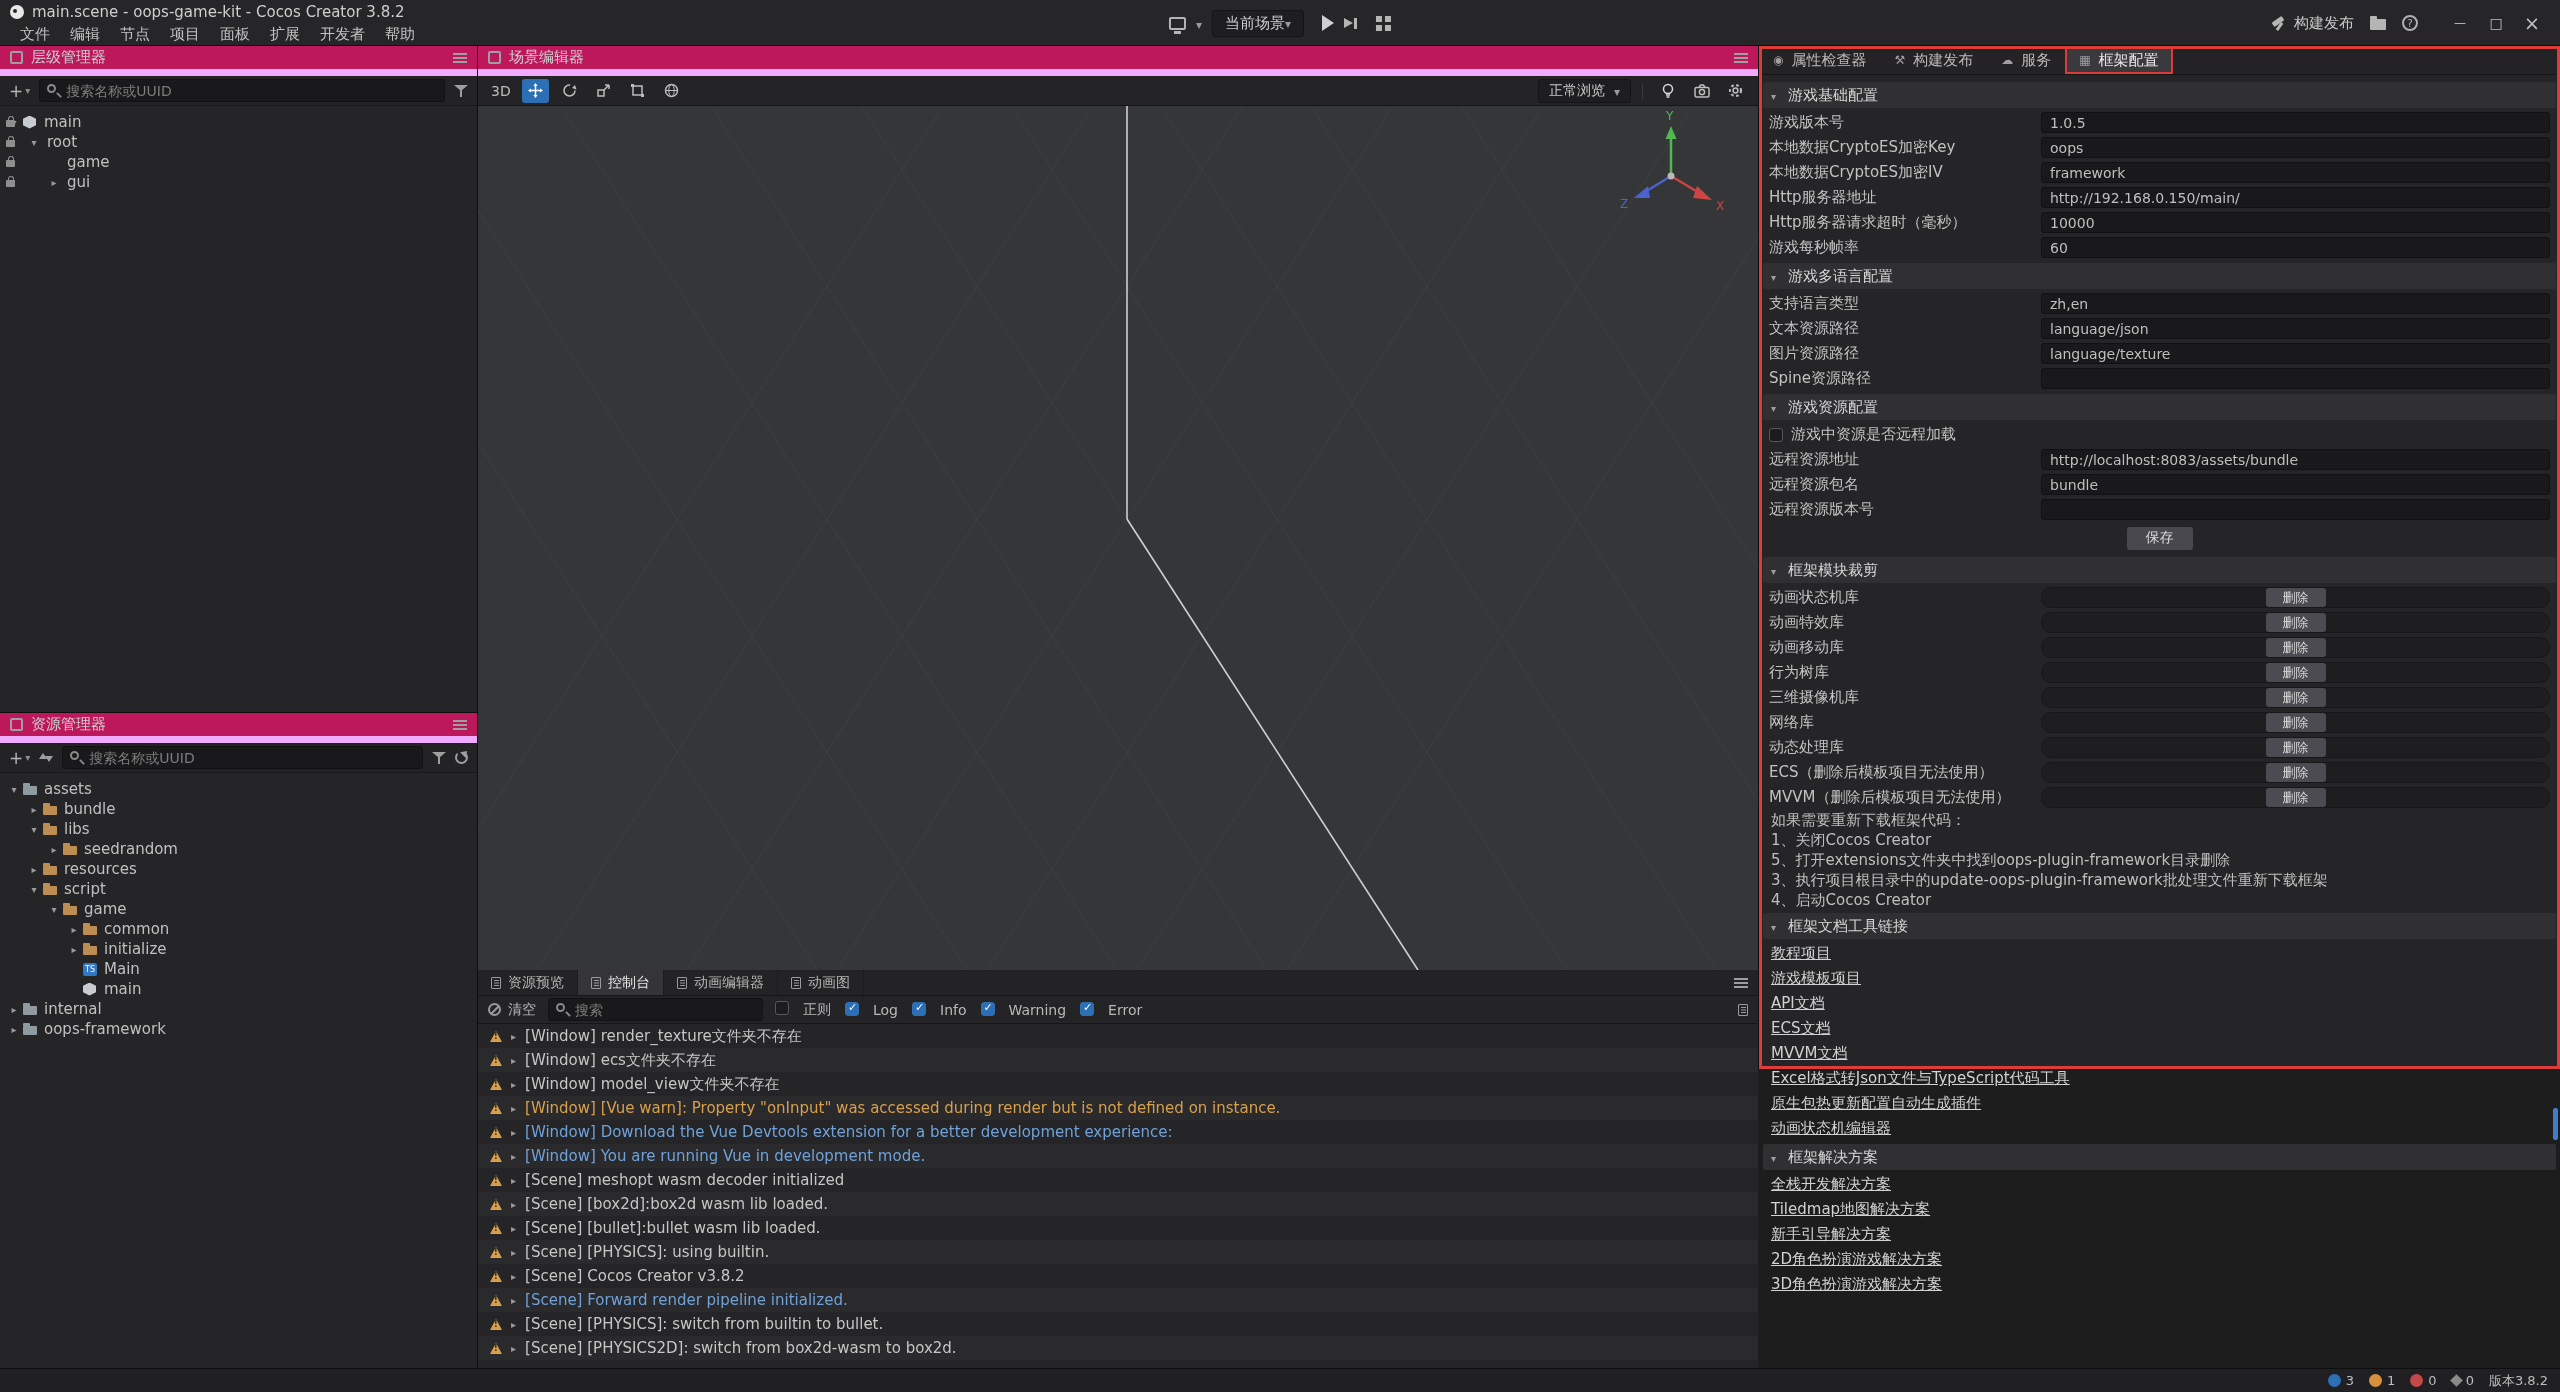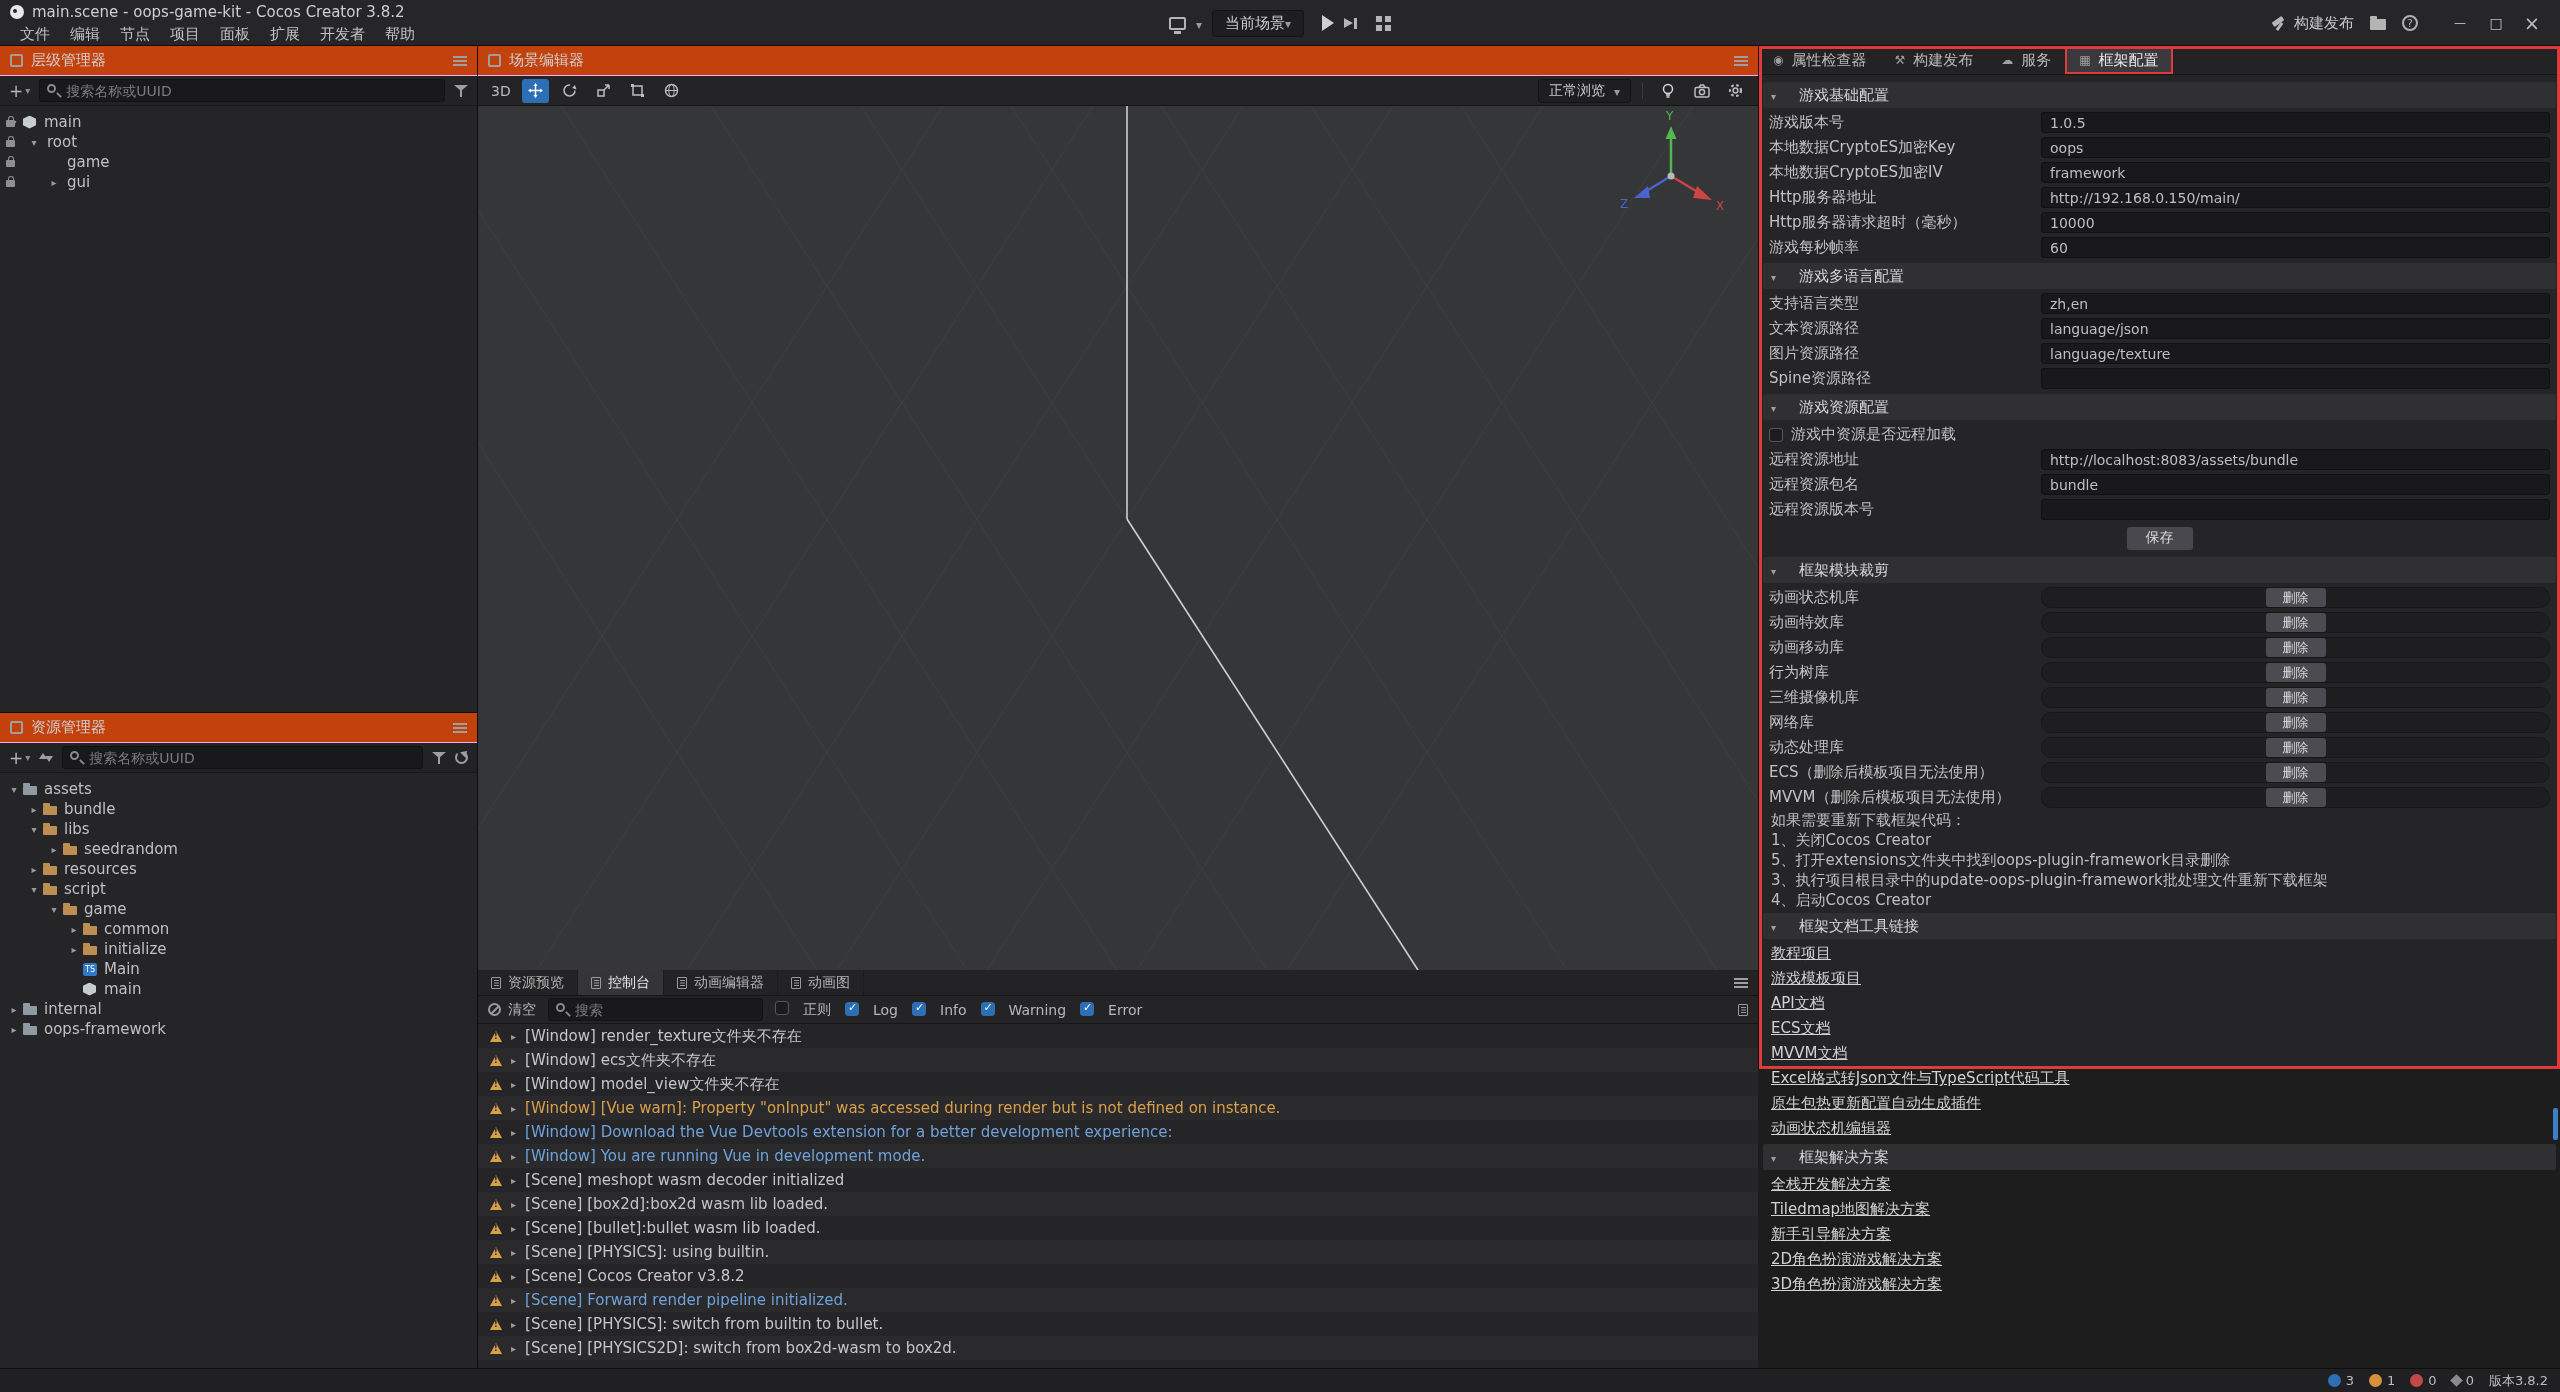--- a/index.html
+++ b/index.html
@@ -35,21 +35,21 @@
 .folder-mini::before{content:"";position:absolute;left:0;top:-3px;width:7px;height:3px;background:#b5b5b5;border-radius:1px 1px 0 0}
 .help-ic{width:16px;height:16px;border:2px solid #b0b0b0;border-radius:50%;display:flex;align-items:center;justify-content:center;font-size:11px;color:#b0b0b0}
 .help-ic::before{content:"?"}
 .win-btns{display:flex;margin-left:8px}
 .win-btn{width:36px;height:32px;display:flex;align-items:center;justify-content:center;color:#c0c0c0}
 .win-min::before{content:"—";font-size:12px}
 .win-max::before{content:"□";font-size:14px}
 .win-close::before{content:"×";font-size:19px}
 
 
-.panel-header{height:30px;background:#c2410c;border-bottom:1px solid #f0abfc;display:flex;align-items:center;gap:8px;padding:0 10px;font-size:15px;color:#d0d0d0}
+.panel-header{height:30px;background:#be185d;border-bottom:7px solid #f0abfc;display:flex;align-items:center;gap:8px;padding:0 10px;font-size:15px;color:#d0d0d0}
 .panel-ic{width:13px;height:13px;border:2px solid #9f9f9f;border-radius:2px;flex:none}
 .hamburger{margin-left:auto;width:14px;height:10px;border-top:2px solid #9f9f9f;border-bottom:2px solid #9f9f9f;position:relative;flex:none}
 .hamburger::after{content:"";position:absolute;left:0;top:2px;width:14px;height:2px;background:#9f9f9f}
 .panel-toolbar{height:30px;display:flex;align-items:center;gap:9px;padding:0 9px;background:#232325;border-bottom:1px solid #19191a}
 .plus-btn{display:flex;align-items:center;color:#b5b5b5;flex:none}
 .plus-btn::before{content:"+";font-size:17px}
 .plus-btn::after{content:"▾";font-size:10px;color:#8d8d8d;margin-left:2px}
 .sort-ic{position:relative;width:14px;height:13px;flex:none}
 .sort-ic::before{content:"";position:absolute;left:0;top:2px;border-left:4px solid transparent;border-right:4px solid transparent;border-bottom:6px solid #9f9f9f}
 .sort-ic::after{content:"";position:absolute;right:0;top:5px;border-left:4px solid transparent;border-right:4px solid transparent;border-top:6px solid #9f9f9f}
@@ -129,21 +129,21 @@
 .red-frame{position:absolute;inset:0;border:3px solid #de3b3b;pointer-events:none;z-index:9}
 .cfg-tabs{height:29px;display:flex;align-items:stretch;background:#232325;border-bottom:1px solid #151516}
 .cfg-tab{display:flex;align-items:center;gap:8px;padding:0 14px;font-size:15px;color:#b8b8b8}
 .cfg-tab.active{background:#3a3a3e;color:#e8e8e8;box-shadow:inset 0 0 0 2px #de3b3b}
 .cfg-ic{font-size:12px;color:#9f9f9f;line-height:1}
 .cfg-ic.inspector::before{content:"◉"}
 .cfg-ic.build::before{content:"⚒"}
 .cfg-ic.service::before{content:"☁"}
 .cfg-ic.framework::before{content:"▦"}
 .cfg-body{position:relative;height:1293px;overflow:hidden;padding-top:4px}
-.sec-header{height:26px;margin:3px 4px 2px;display:flex;align-items:center;gap:23px;padding:0 8px;background:#303033;border-radius:2px;font-size:15px;color:#d6d6d6}
+.sec-header{height:26px;margin:3px 4px 2px;display:flex;align-items:center;gap:12px;padding:0 8px;background:#303033;border-radius:2px;font-size:15px;color:#d6d6d6}
 .sec-caret::before{content:"▾";font-size:10px;color:#9f9f9f}
 .cfg-row{height:25px;display:flex;align-items:center;padding:0 10px}
 .row-label{flex:none;width:272px;font-size:15px;color:#c2c2c2;white-space:nowrap;overflow:hidden}
 .row-field{flex:1;display:flex;align-items:center}
 .field{width:100%;height:21px;background:#19191b;border:1px solid #111113;border-radius:3px;color:#bfbfbf;font-size:14px;padding:0 8px;outline:none}
 .strip{height:21px;background:#1e1e21;border:1px solid #17171a;border-radius:10px;justify-content:center}
 .del-btn{height:19px;padding:0 17px;background:#4b4b51;border:none;border-radius:3px;color:#d9d9d9;font-size:13px}
 .chk-label{font-size:15px;color:#c2c2c2;margin-left:8px}
 .save-row{height:32px;display:flex;align-items:center;justify-content:center}
 .save-btn{height:23px;padding:0 19px;background:#48484e;border:none;border-radius:3px;color:#dcdcdc;font-size:14px}

